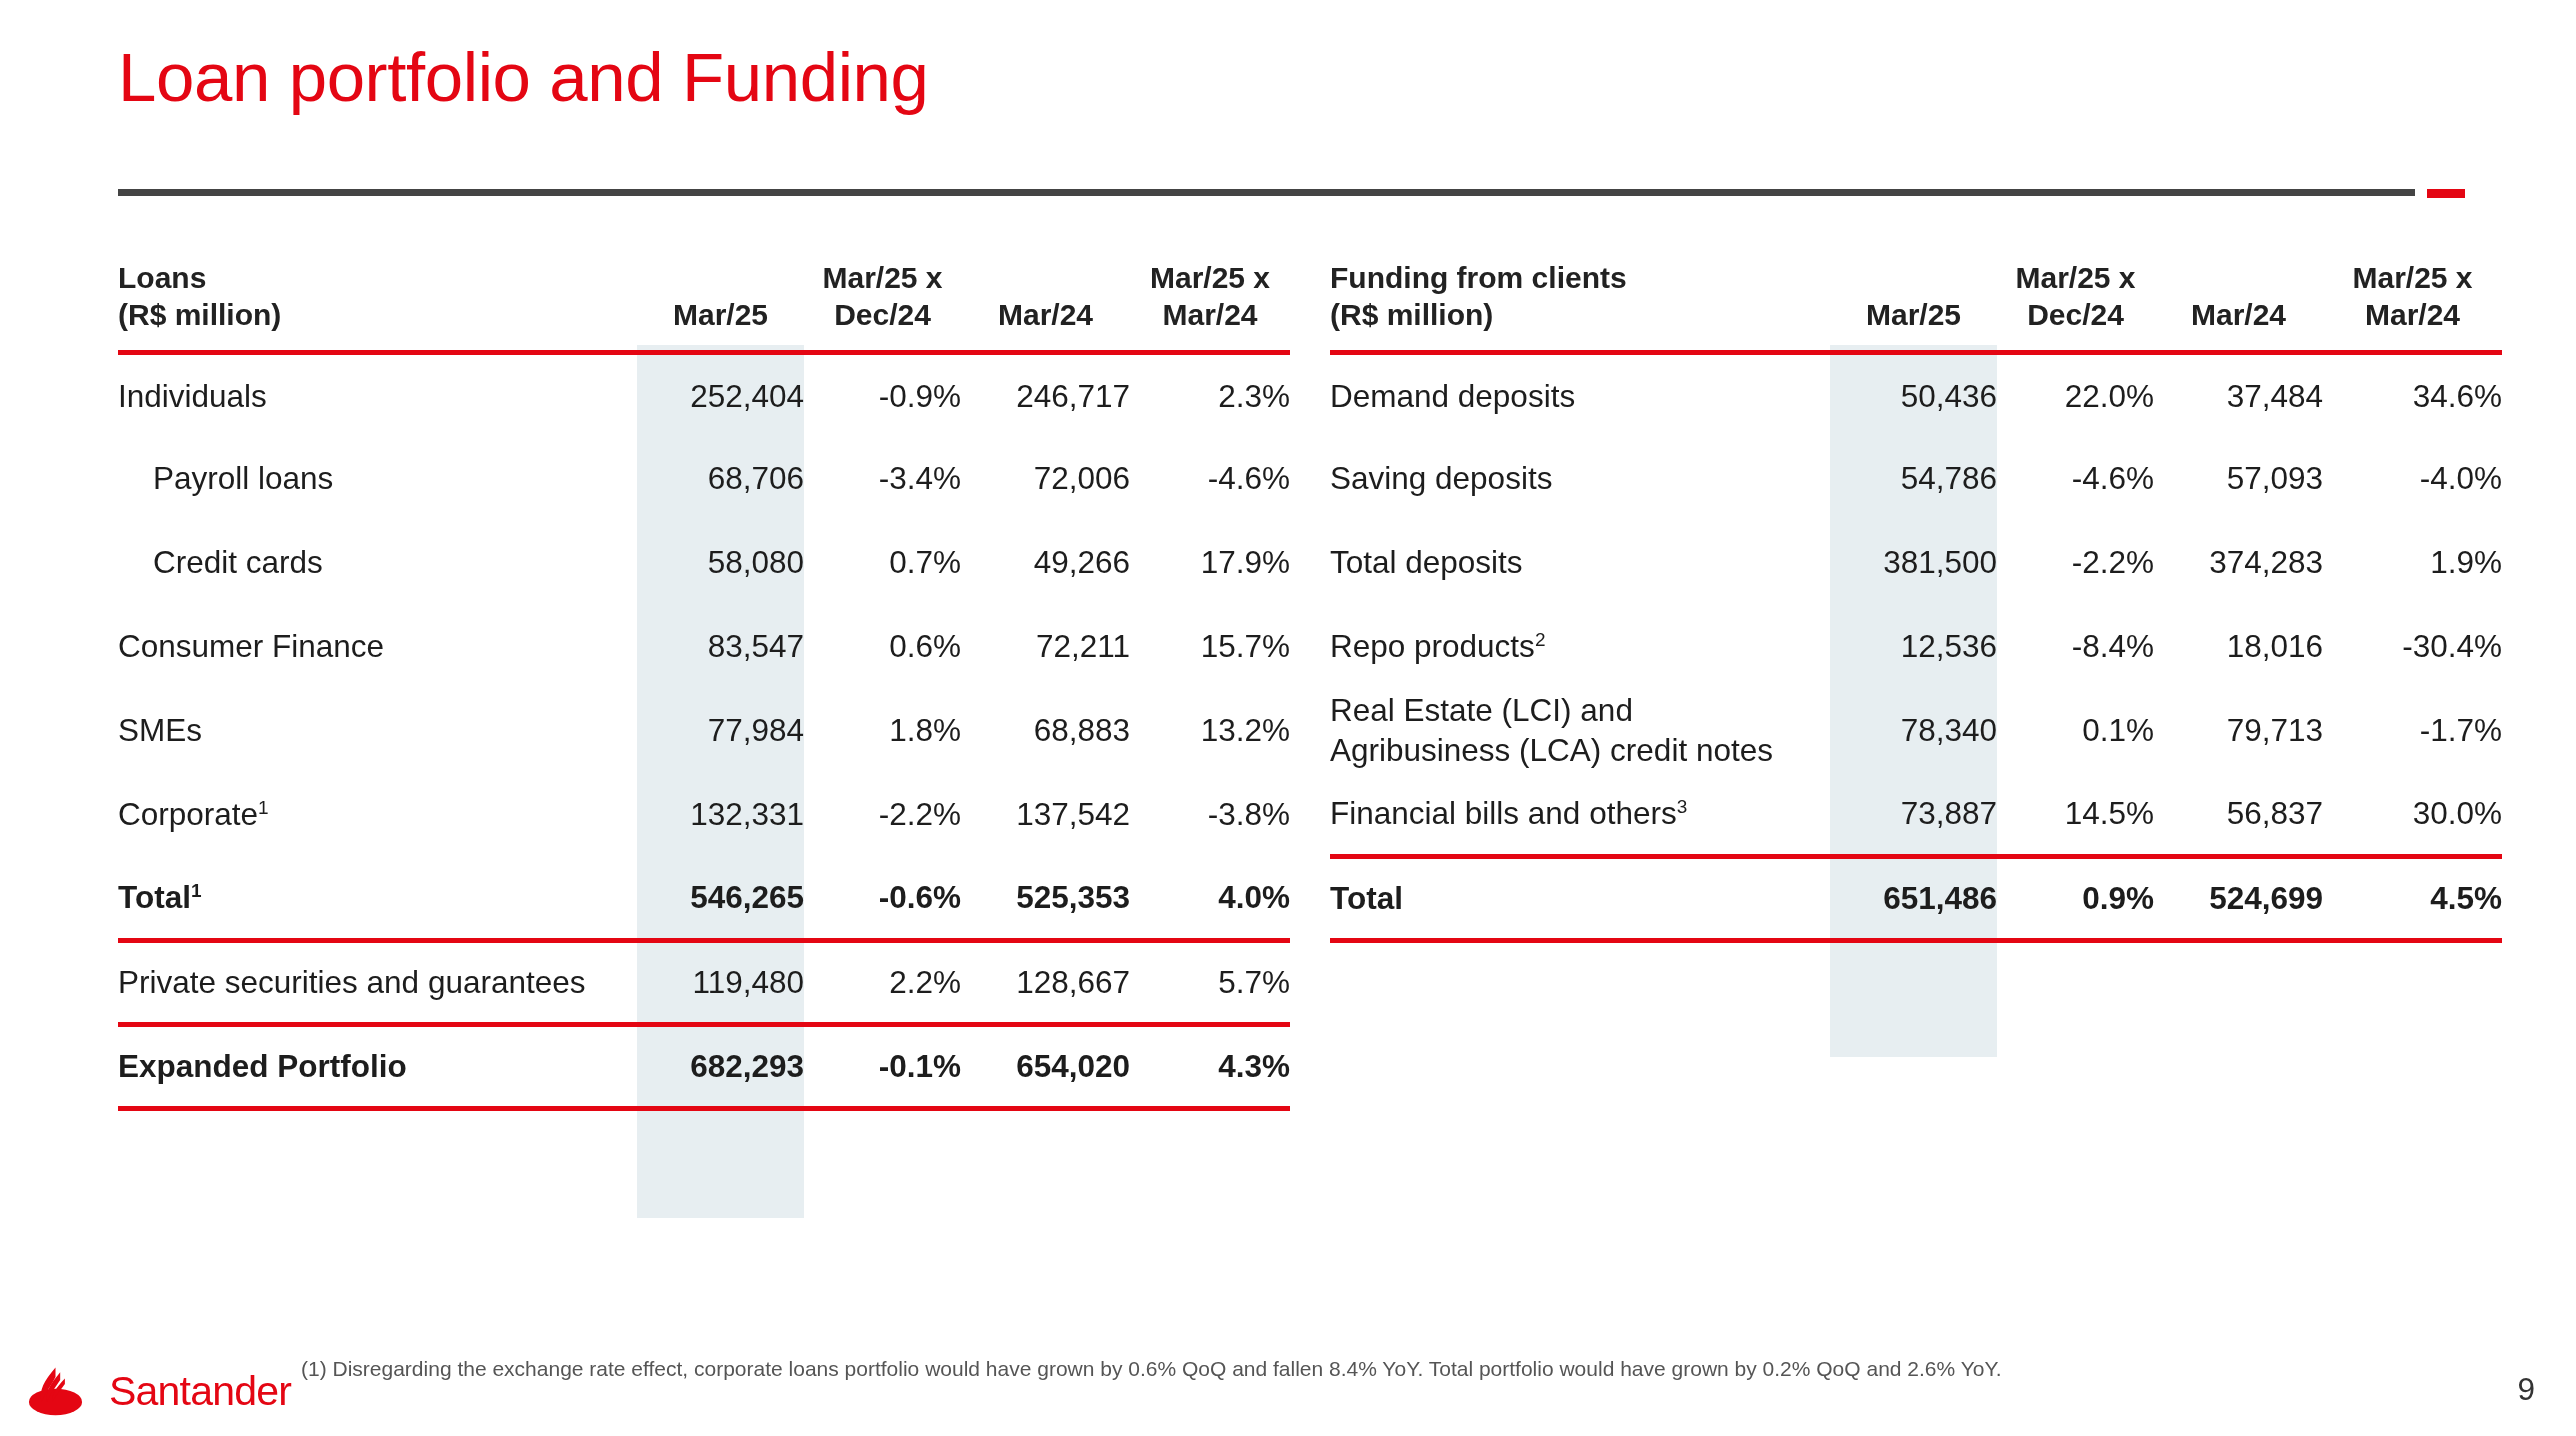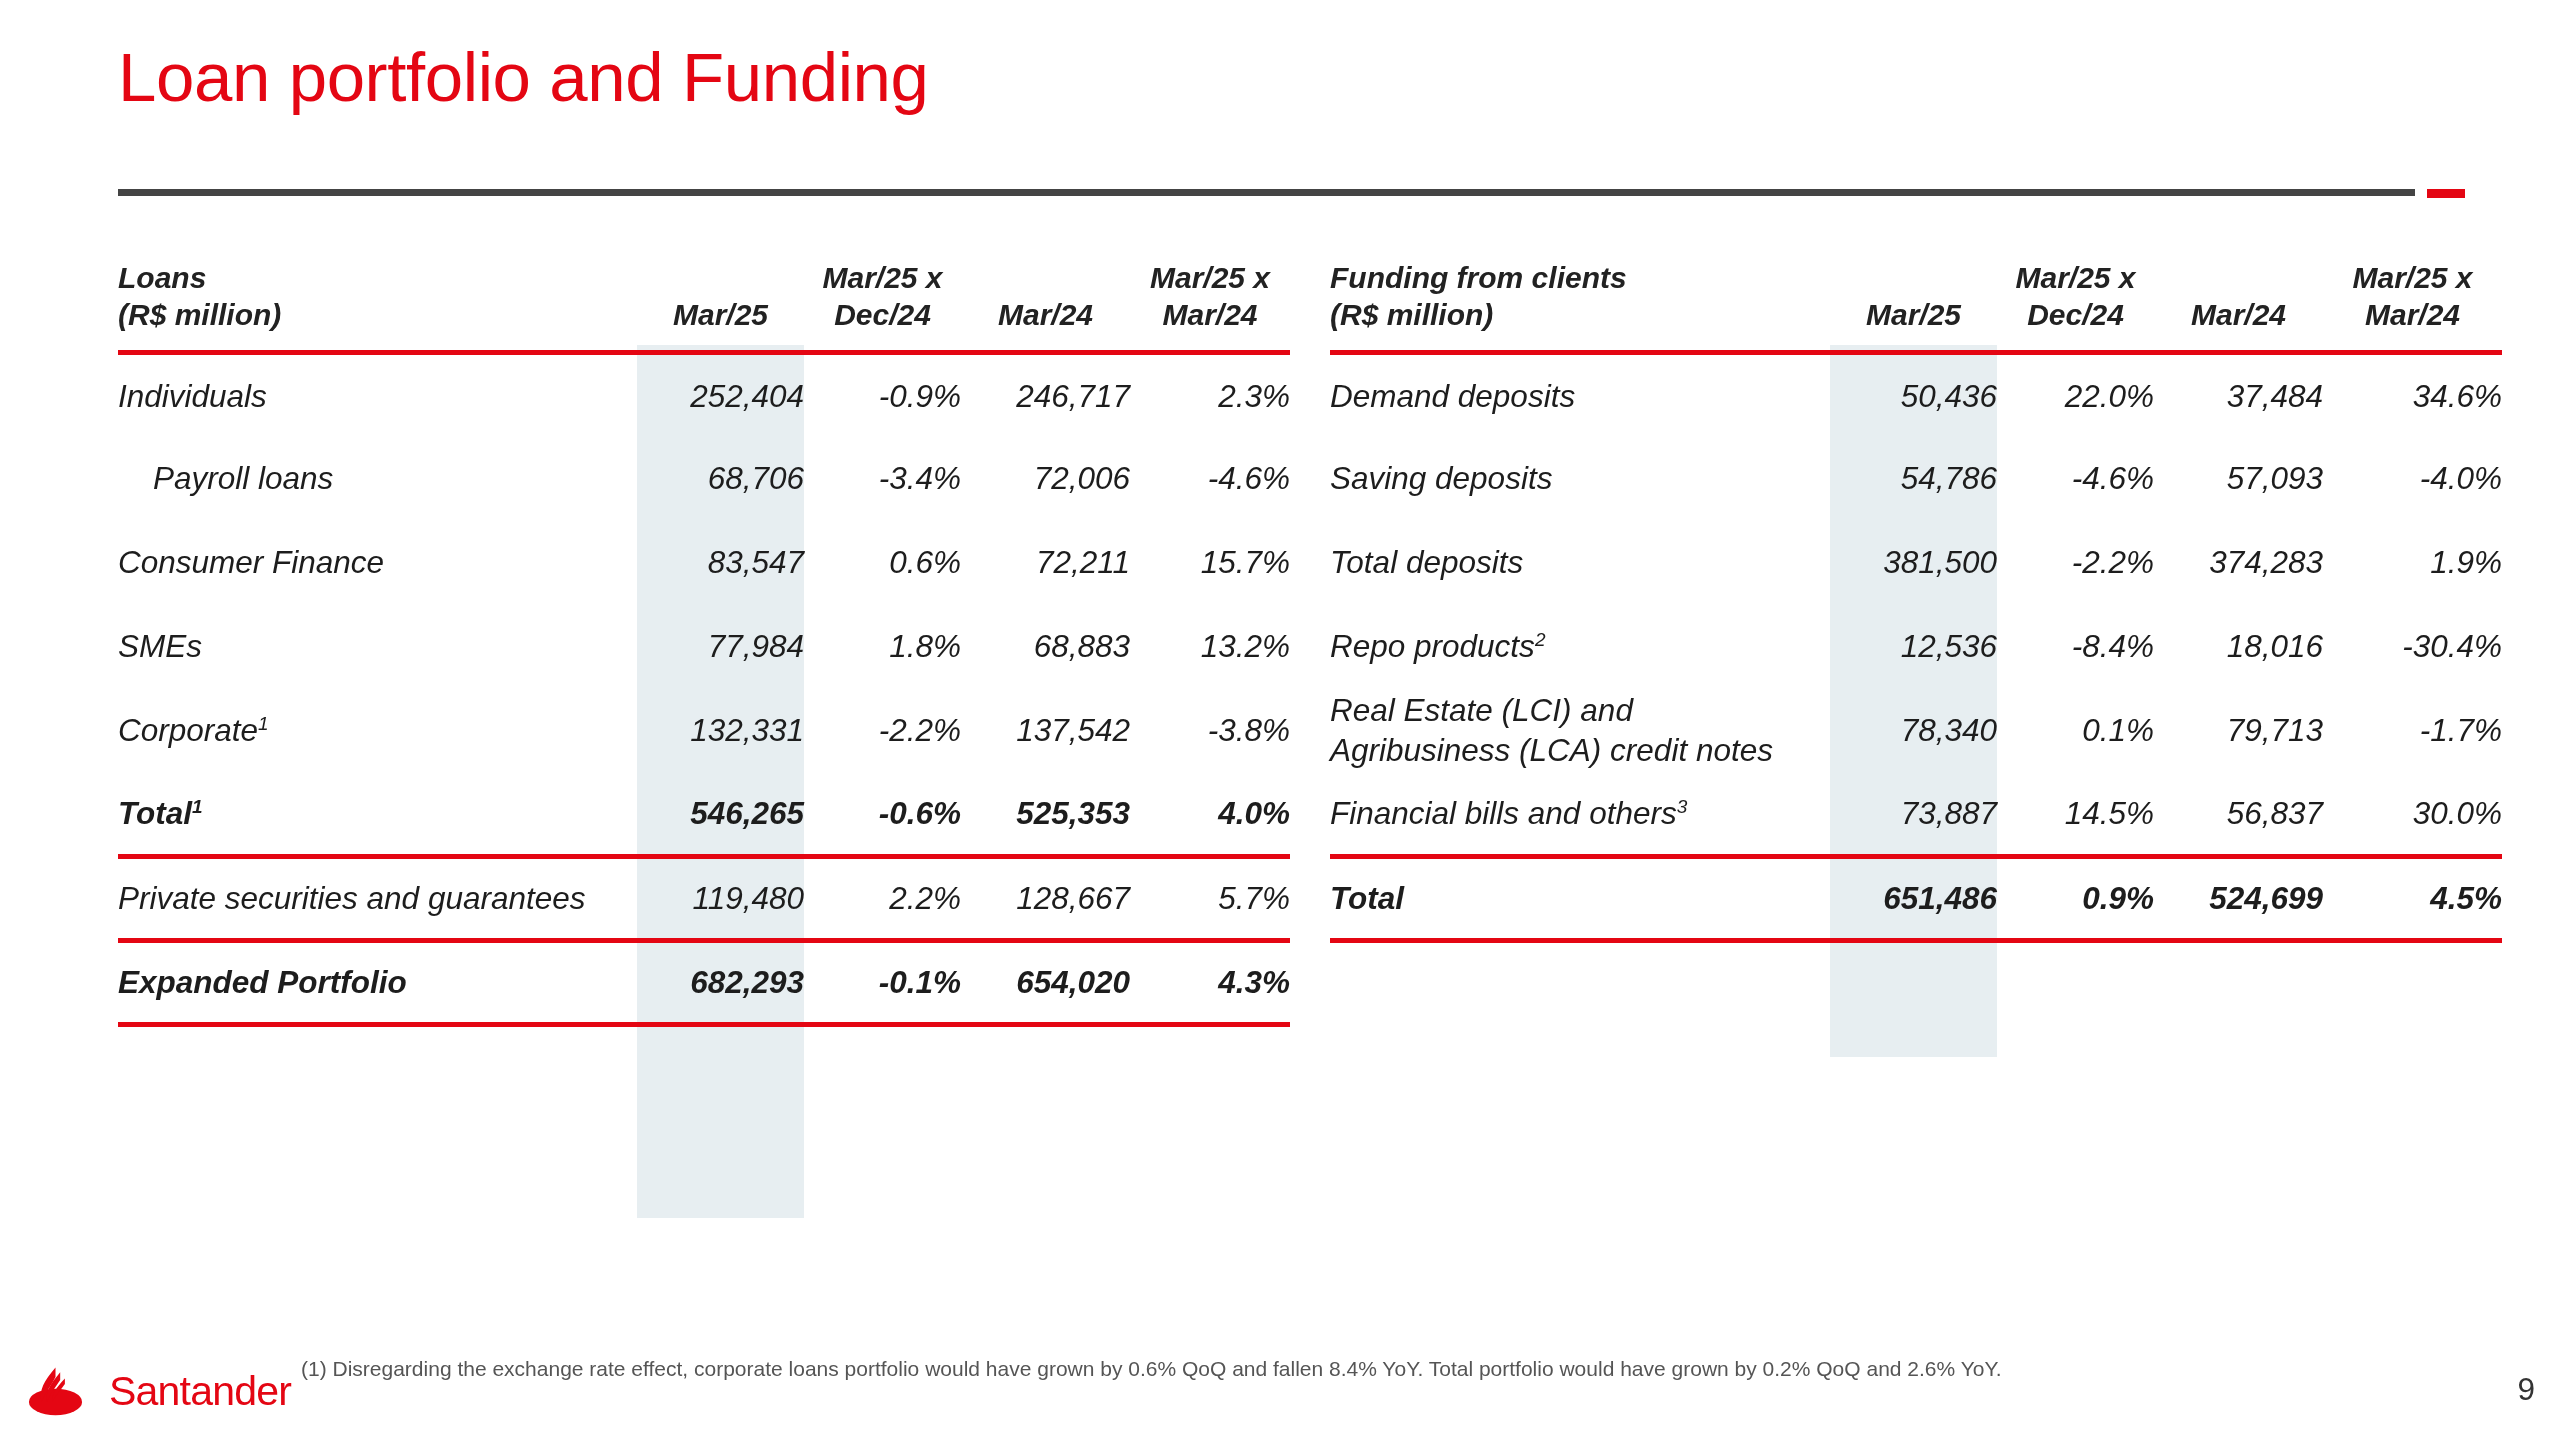--- a/index.html
+++ b/index.html
@@ -56,21 +56,20 @@
   }
   #hl-loans   { left:519px; height:873px; }
   #hl-funding { left:500px; height:712px; }
 
   table.fin {
     position:relative;
     z-index:2;
     width:100%;
     border-collapse:collapse;
     table-layout:fixed;
-    font-style:italic;
   }
   table.fin col.c-label { width:519px; }
   table.fin col.c-v1    { width:167px; }
   table.fin col.c-v2    { width:157px; }
   table.fin col.c-v3    { width:169px; }
   table.fin col.c-v4    { width:160px; }
 
   table.fin th {
     font-size:30px;
     font-weight:bold;
@@ -179,20 +178,27 @@
           <td class="t-num">246,717</td>
           <td class="t-num">2.3%</td>
         </tr>
         <tr class="indent">
           <td class="t-label">Payroll loans</td>
           <td class="t-num">68,706</td>
           <td class="t-num">-3.4%</td>
           <td class="t-num">72,006</td>
           <td class="t-num">-4.6%</td>
         </tr>
+        <tr class="indent">
+          <td class="t-label">Credit cards</td>
+          <td class="t-num">58,080</td>
+          <td class="t-num">0.7%</td>
+          <td class="t-num">49,266</td>
+          <td class="t-num">17.9%</td>
+        </tr>
         <tr>
           <td class="t-label">Consumer Finance</td>
           <td class="t-num">83,547</td>
           <td class="t-num">0.6%</td>
           <td class="t-num">72,211</td>
           <td class="t-num">15.7%</td>
         </tr>
         <tr>
           <td class="t-label">SMEs</td>
           <td class="t-num">77,984</td>

